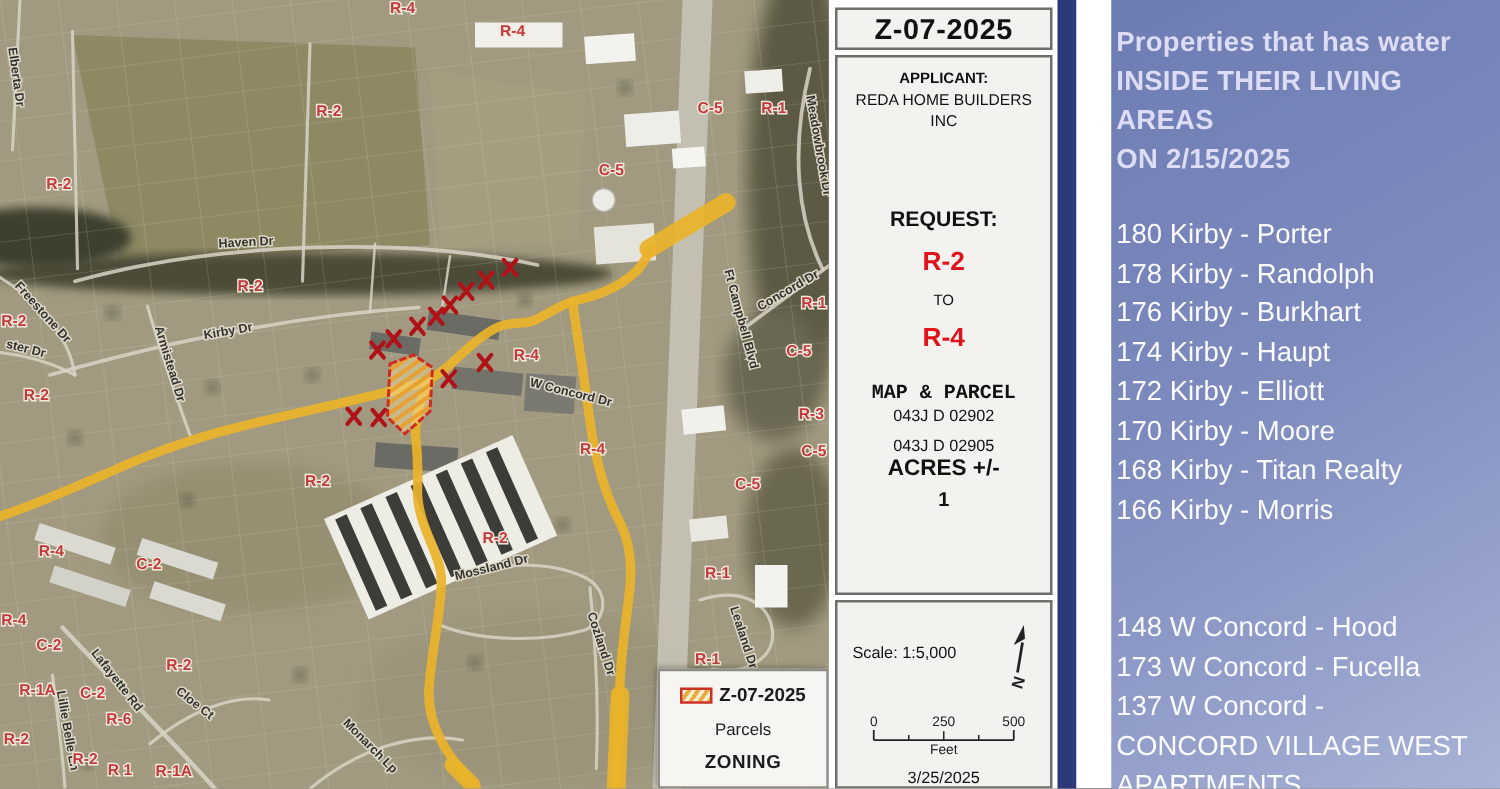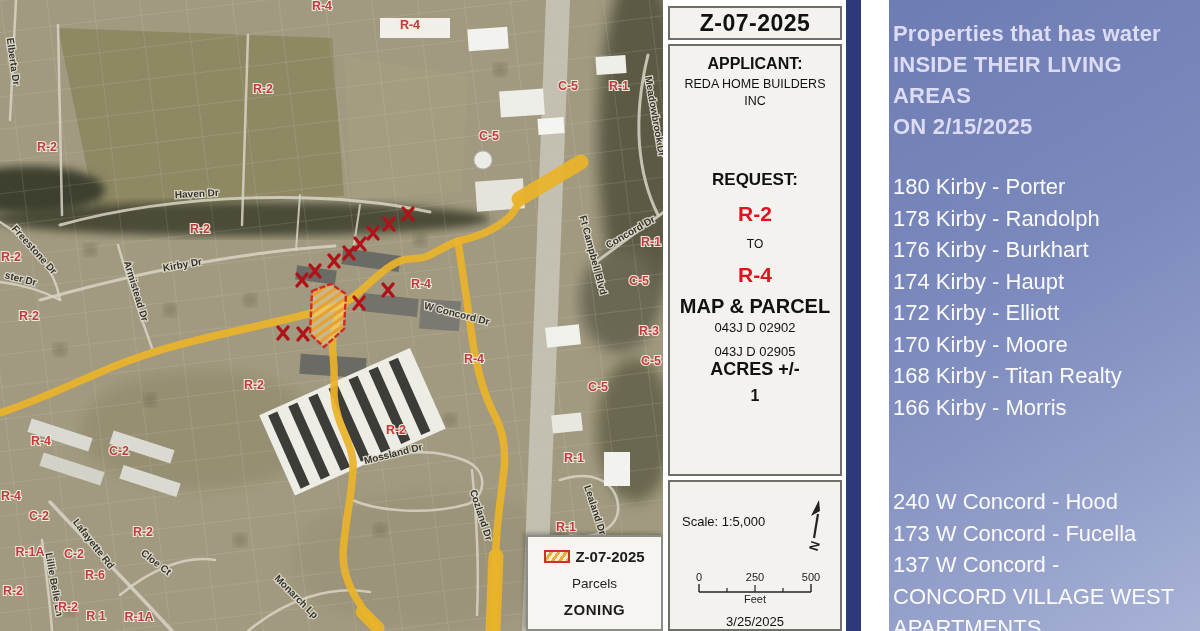--- a/index.html
+++ b/index.html
@@ -21,27 +21,27 @@
   .legend-parcels{font-size:13.5px;color:#222;}
   .legend-zoning{font-weight:bold;font-size:15px;letter-spacing:.5px;}
 
   
   .info-col{width:183px;height:631px;background:#ffffff;flex:none;padding:6px 4px 0 5px;
             display:flex;flex-direction:column;gap:4px;}
   .box{background:#f3f2ee;border:2px solid #6f6f6a;color:#111;}
   .title-box{height:34px;display:flex;align-items:center;justify-content:center;
              font-size:23px;font-weight:bold;letter-spacing:.5px;}
   .main-box{height:432px;display:flex;flex-direction:column;align-items:center;text-align:center;}
-  .lab-b{font-weight:bold;font-size:16px;}
+  .lab-b{font-weight:bold;font-size:12px;}
   .applicant-label{margin-top:9px;}
   .applicant-name{font-size:12.5px;margin-top:3px;line-height:1.35;width:150px;}
   .request-label{margin-top:60px;font-size:17px;}
   .zone-red{color:#e0121c;font-weight:bold;font-size:21px;margin-top:12px;}
   .to-word{font-weight:normal;font-size:12px;margin-top:11px;}
-  .mp-label{margin-top:8px;font-size:20px;}
+  .mp-label{margin-top:22px;font-size:16px;font-family:Liberation Mono, monospace;}
   .parcel-num{font-size:13px;margin-top:2px;}
   .parcel-num2{font-size:13px;margin-top:9px;}
   .acres-label{font-size:18px;}
   .acres-val{font-size:16px;margin-top:7px;font-weight:bold;}
   .scale-box{flex:1;min-height:148px;position:relative;}
   .scale-row{display:flex;align-items:flex-start;justify-content:space-between;
              padding:16px 12px 0 12px;}
   .scale-label{font-size:13px;margin-top:16px;}
   .scalebar{display:block;margin:14px auto 0 auto;}
   .scale-date{text-align:center;font-size:13px;margin-top:8px;}
@@ -286,21 +286,21 @@
           <li>180 Kirby - Porter</li>
           <li>178 Kirby - Randolph</li>
           <li>176 Kirby - Burkhart</li>
           <li>174 Kirby - Haupt</li>
           <li>172 Kirby - Elliott</li>
           <li>170 Kirby - Moore</li>
           <li>168 Kirby - Titan Realty</li>
           <li>166 Kirby - Morris</li>
         </ul>
       <ul class="plist" id="concord-list">
-          <li>240 W Concord - Hood</li>
+          <li>148 W Concord - Hood</li>
           <li>173 W Concord - Fucella</li>
           <li>137 W Concord -
 CONCORD VILLAGE WEST
 APARTMENTS</li>
         </ul>
     </div>
   </div>
 </div>
 
 </body></html>

